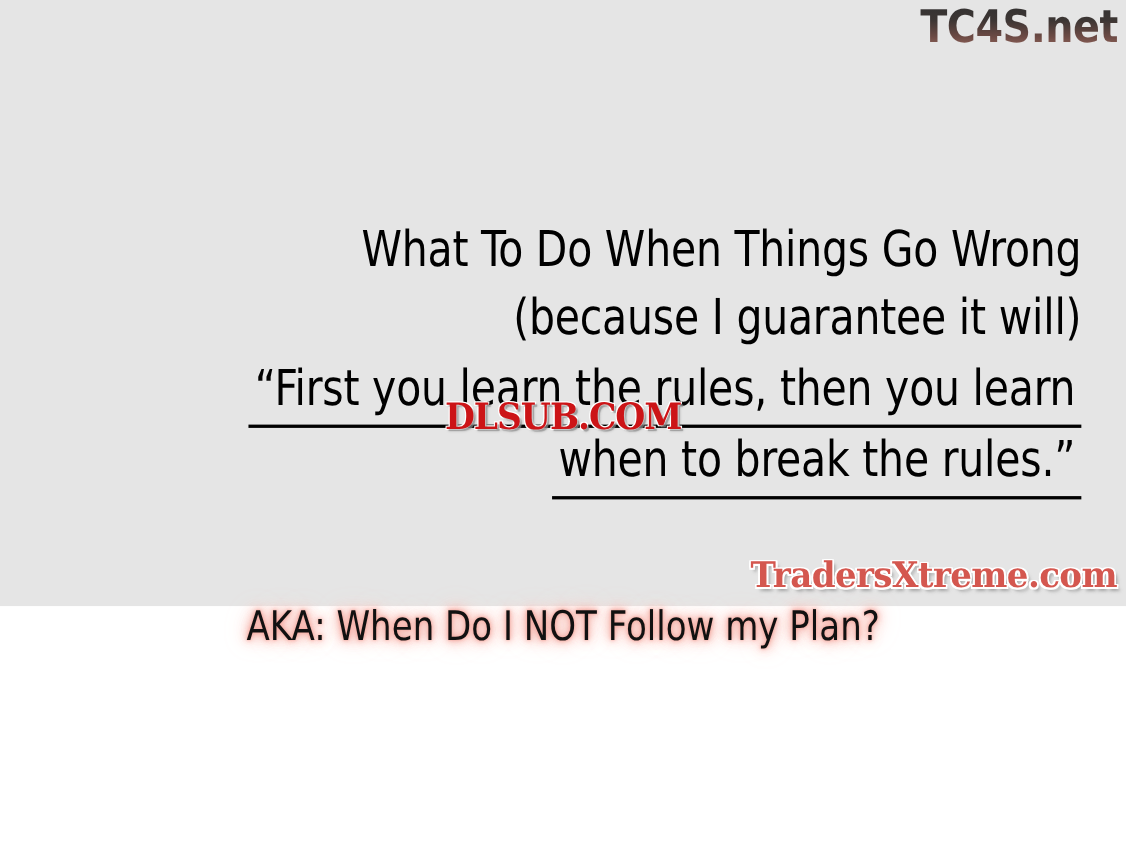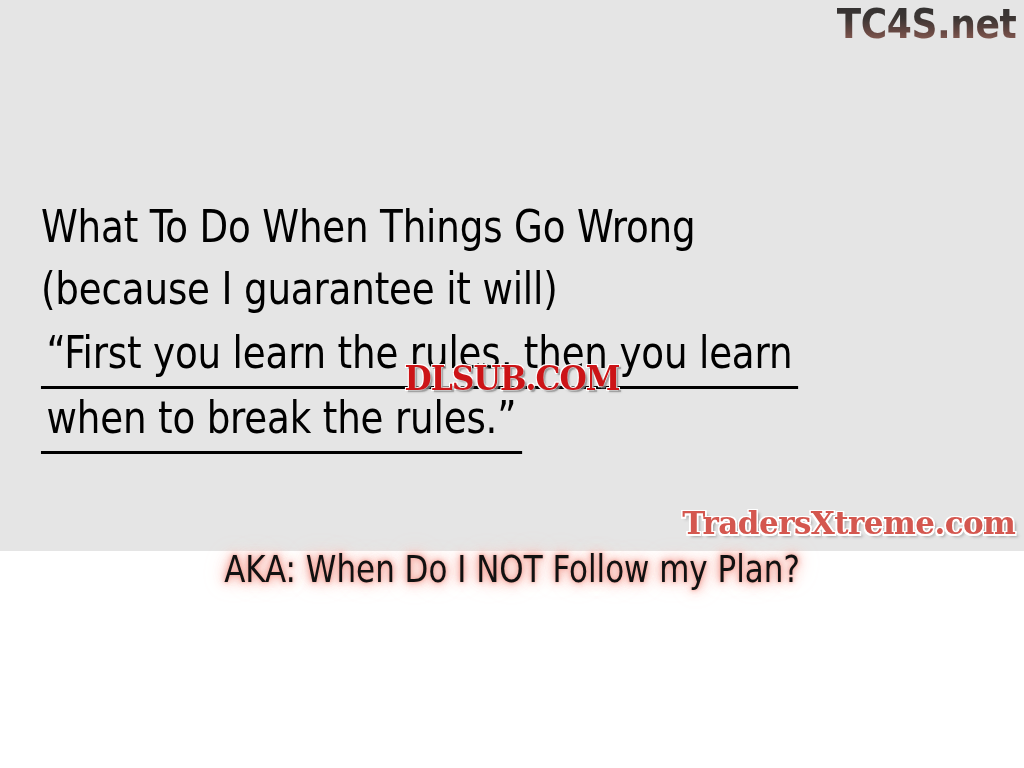--- a/index.html
+++ b/index.html
@@ -49,21 +49,21 @@
     white-space: nowrap;
     user-select: none;
   }
 
   
   .headline-block {
     position: absolute;
     left: 0;
     right: 0;
     top: 196px;
-    text-align: left;
+    text-align: right;
     color: #000000;
   }
 
   .line {
     font-family: "DejaVu Sans Condensed", "Liberation Sans Narrow", "Liberation Sans", sans-serif;
     font-size: 45px;
     font-weight: normal;
     line-height: 61px;
     letter-spacing: -0.2px;
     white-space: nowrap;

